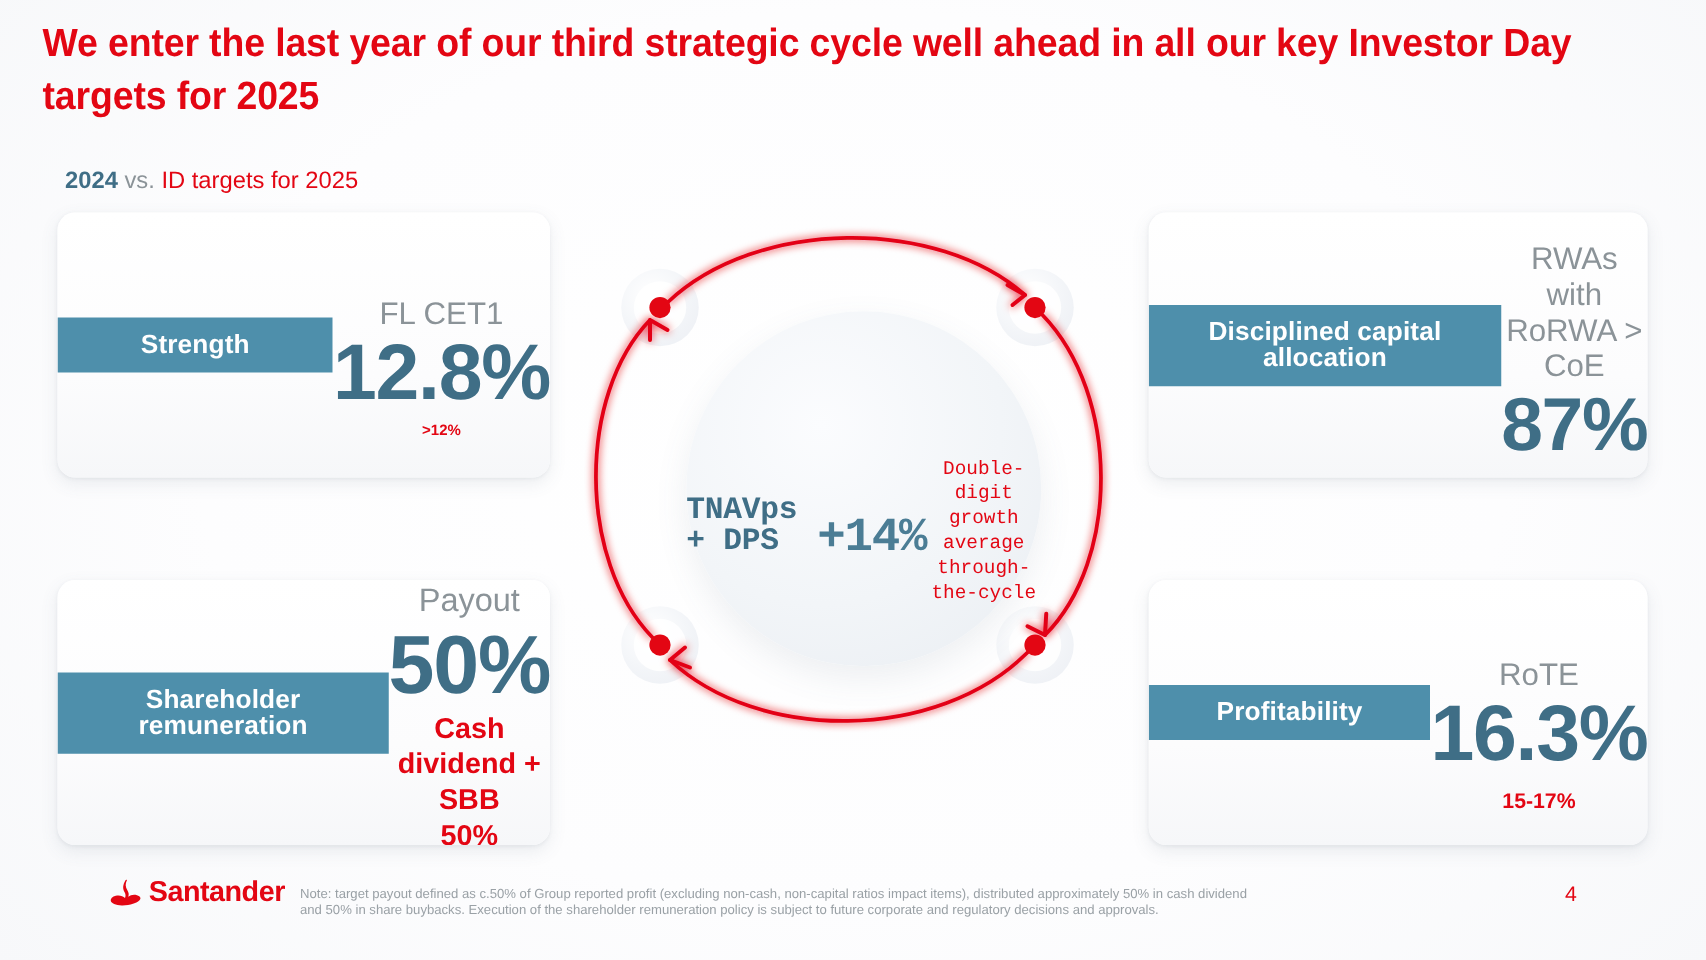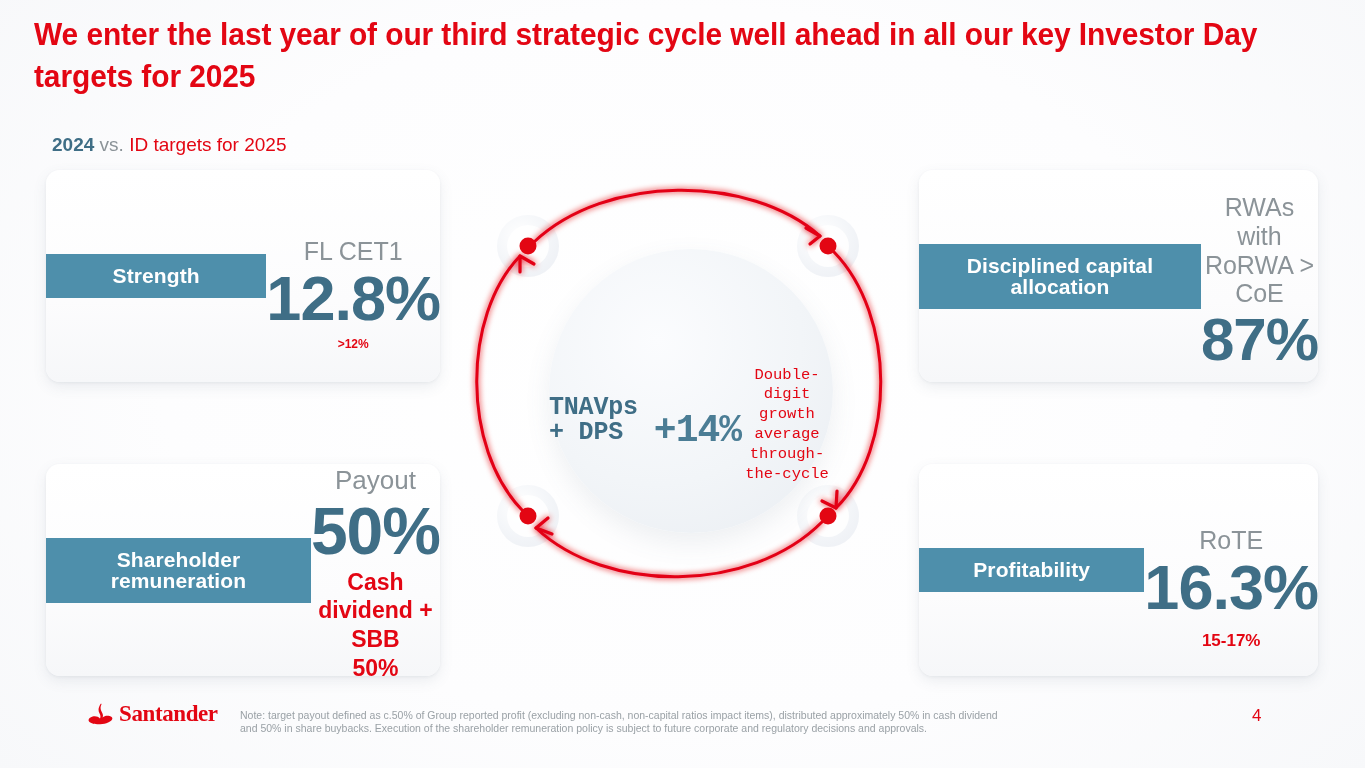--- a/index.html
+++ b/index.html
@@ -174,21 +174,20 @@
   }
 
   
   .footer-logo {
     position: absolute;
     left: 88px;
     top: 702px;
     display: flex;
     align-items: center;
     gap: 6px;
-    font-family: Liberation Serif, serif;
   }
   .logo-word {
     color: #e30613;
     font-size: 23px;
     font-weight: 700;
     letter-spacing: -0.4px;
     line-height: 1;
   }
   .footnote {
     position: absolute;

